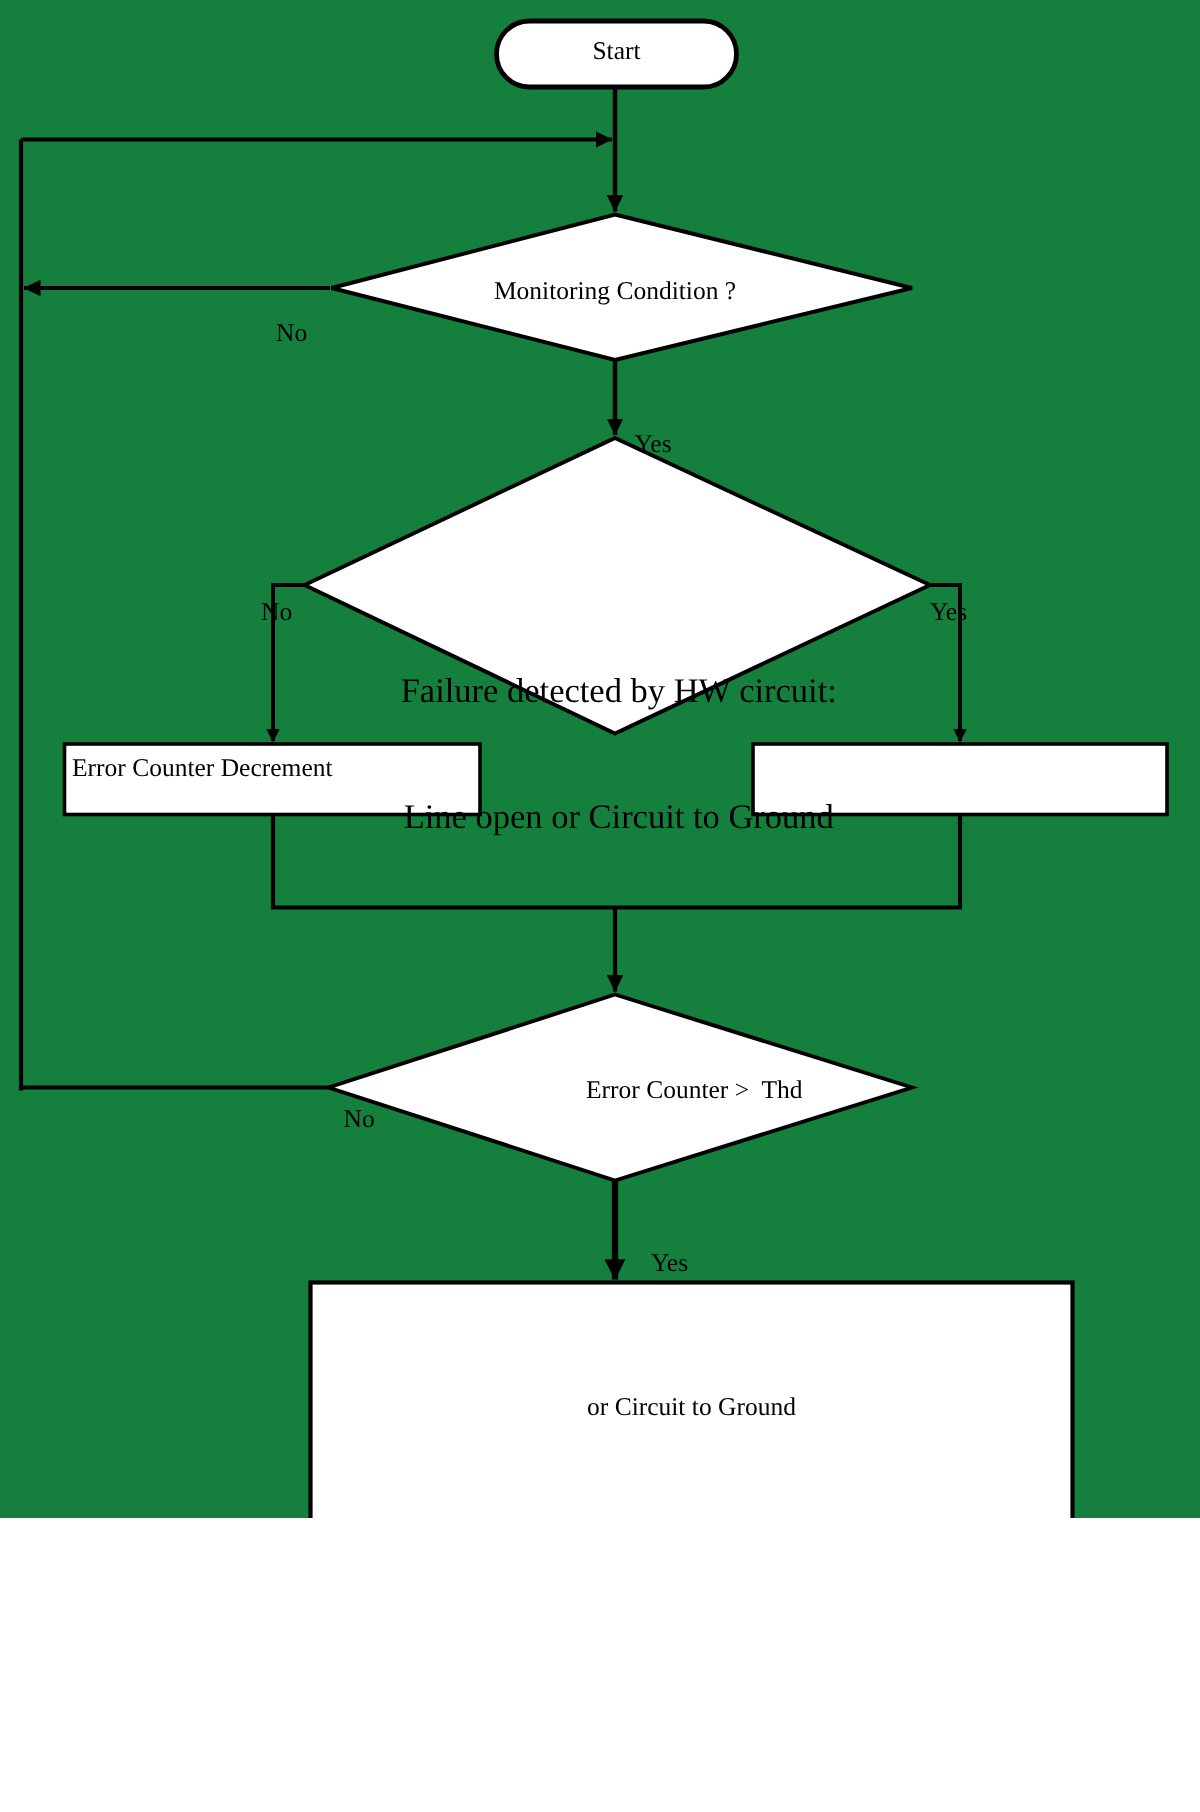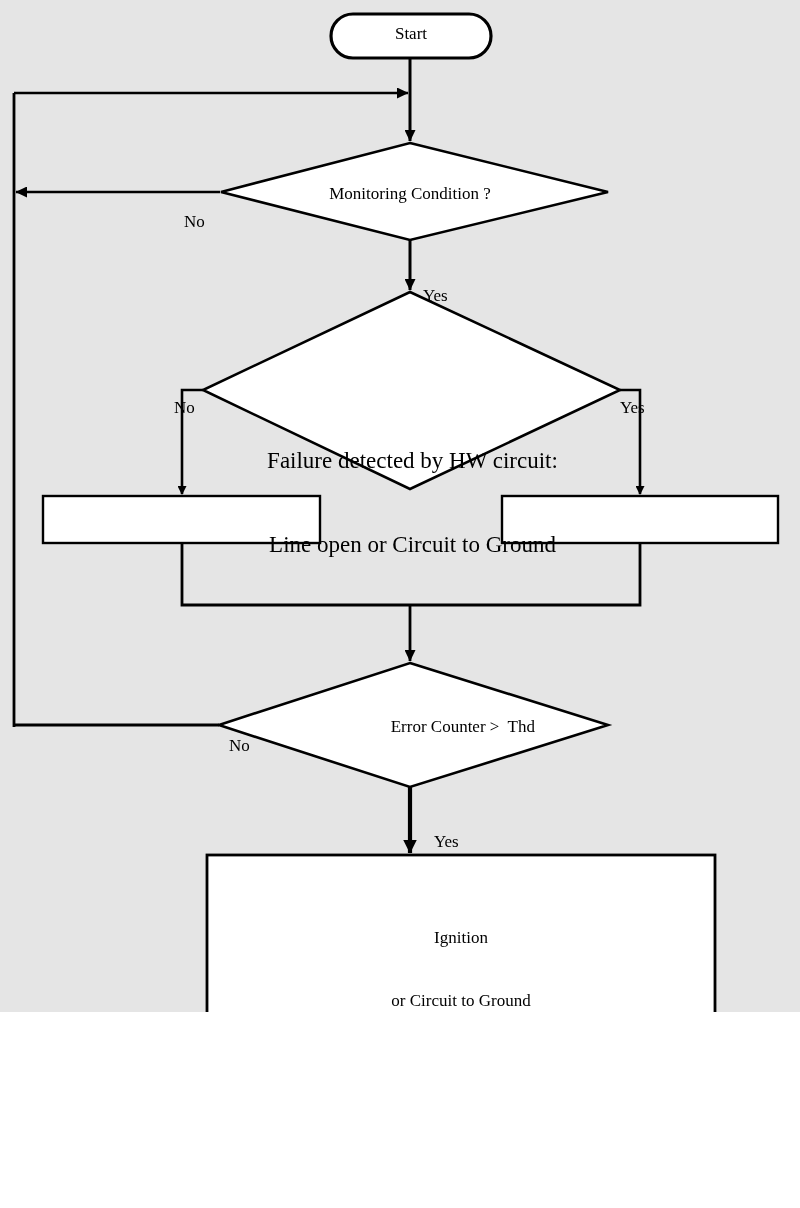--- a/index.html
+++ b/index.html
@@ -4,21 +4,21 @@
 <style>
   html, body {
     margin: 0;
     padding: 0;
     background: #ffffff;
   }
   #canvas {
     position: relative;
     width: 800px;
     height: 1012px;
-    background: #e5e5e5;
+    background: #15803d;
     overflow: hidden;
     font-family: "Liberation Serif", "DejaVu Serif", serif;
   }
   #flow-svg {
     position: absolute;
     left: 0;
     top: 0;
     width: 800px;
     height: 1208px;
   }
@@ -104,26 +104,26 @@
 
   <div class="node-text t-center" style="left:331px; top:24px; width:160px; font-size:17px;">Start</div>
 
   <div class="node-text t-center" style="left:260px; top:184px; width:300px; font-size:17px;">Monitoring Condition ?</div>
 
   <div class="node-text t-center" style="left:240px; top:391px; width:345px; font-size:23px;">
     <div>Failure detected by HW circuit:</div>
     <div>Line open or Circuit to Ground</div>
   </div>
 
+  <div class="node-text t-left" style="left:48px; top:502px; width:270px; font-size:17px;">Error Counter Decrement</div>
 
 
   <div class="node-text t-center" style="left:285px; top:717px; width:250px; font-size:17px;text-align:right;">Error Counter &gt;  Thd</div>
 
   <div class="node-text t-center" style="left:207px; top:887px; width:508px; font-size:17px;">
-    <div>Ignition</div>
     <div>or Circuit to Ground</div>
   </div>
 
   <div class="node-text t-center" style="left:351px; top:1120px; width:139px; font-size:17px; font-weight:bold;">
     <div>Fault</div>
     
   </div>
 
   <div class="edge-label" style="left:184px; top:168px;">No</div>
 

